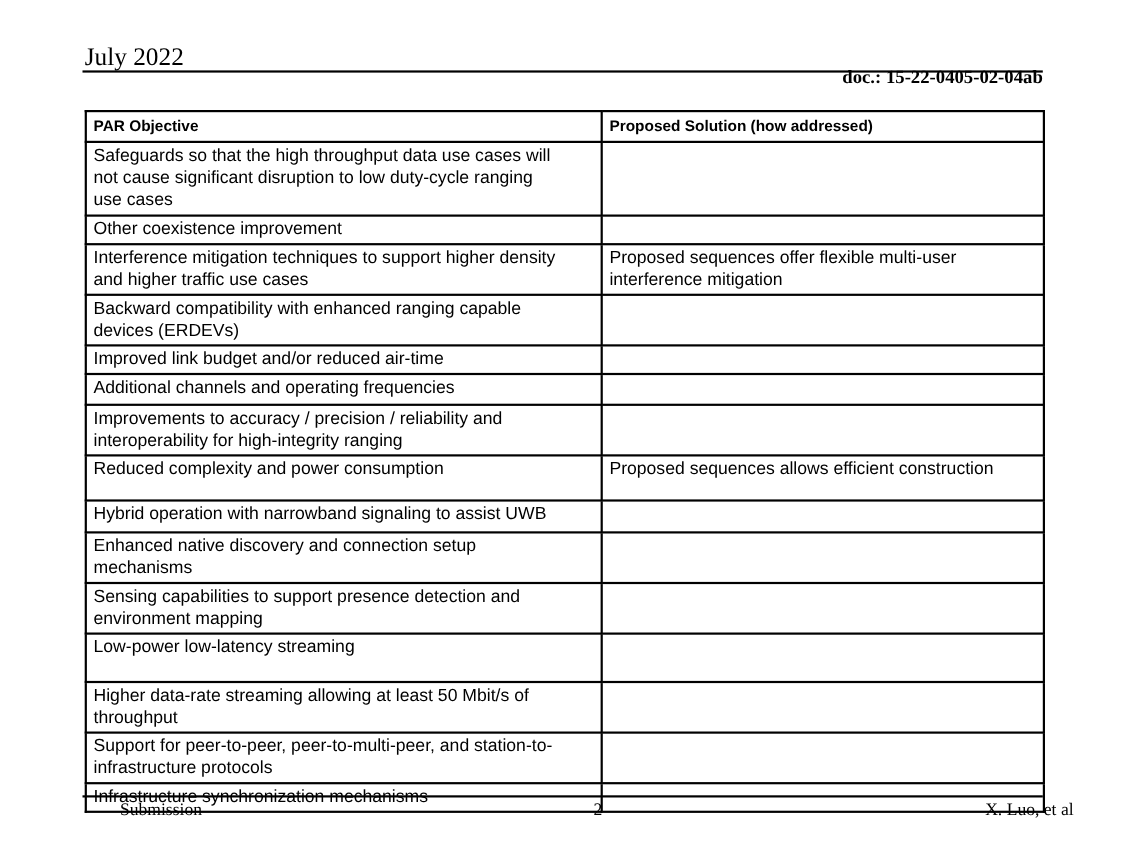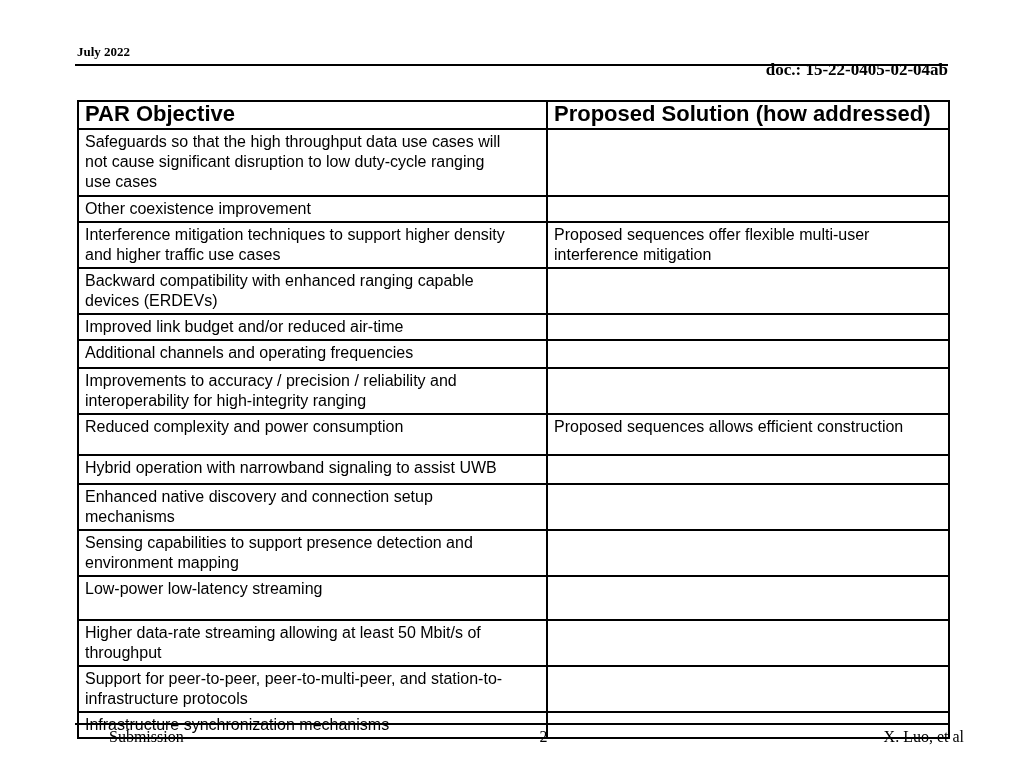--- a/index.html
+++ b/index.html
@@ -15,22 +15,22 @@
     color: #000000;
     font-family: "Liberation Sans", sans-serif;
     overflow: hidden;
   }
   
   .hdr-date {
     position: absolute;
     left: 77px;
     top: 41px;
     font-family: "Liberation Serif", serif;
-    font-weight: bold;
-    font-size: 13px;
+    font-weight: normal;
+    font-size: 23px;
     line-height: 22px;
   }
   .hdr-doc {
     position: absolute;
     right: 76px;
     top: 60px;
     font-family: "Liberation Serif", serif;
     font-weight: bold;
     font-size: 17px;
     line-height: 20px;
@@ -60,40 +60,40 @@
     text-align: left;
     padding: 2px 6px;
     font-size: 16px;
     line-height: 20px;
     white-space: pre-line;
     overflow: hidden;
     font-family: "Liberation Sans", sans-serif;
   }
   table.par-table th {
     font-weight: bold;
-    font-size: 22px;
+    font-size: 14px;
     white-space: nowrap;
   }
   td.sol {
     font-size: 15.5px;
     line-height: 21px;
   }
 
   
   .ftr {
     position: absolute;
     top: 728px;
     font-family: "Liberation Serif", serif;
     font-size: 16px;
     line-height: 18px;
     margin-left: 32px;
   }
   .ftr-left  { left: 77px; }
   .ftr-page  { left: 75px; width: 873px; text-align: center; }
-  .ftr-right { right: 60px; }
+  .ftr-right { right: 48px; }
 </style>
 </head>
 <body>
 
 <div class="page">
 
   <div class="hdr-date">July 2022</div>
   <div class="hdr-doc">doc.: 15-22-0405-02-04ab</div>
   <div class="rule hdr-rule"></div>
 

